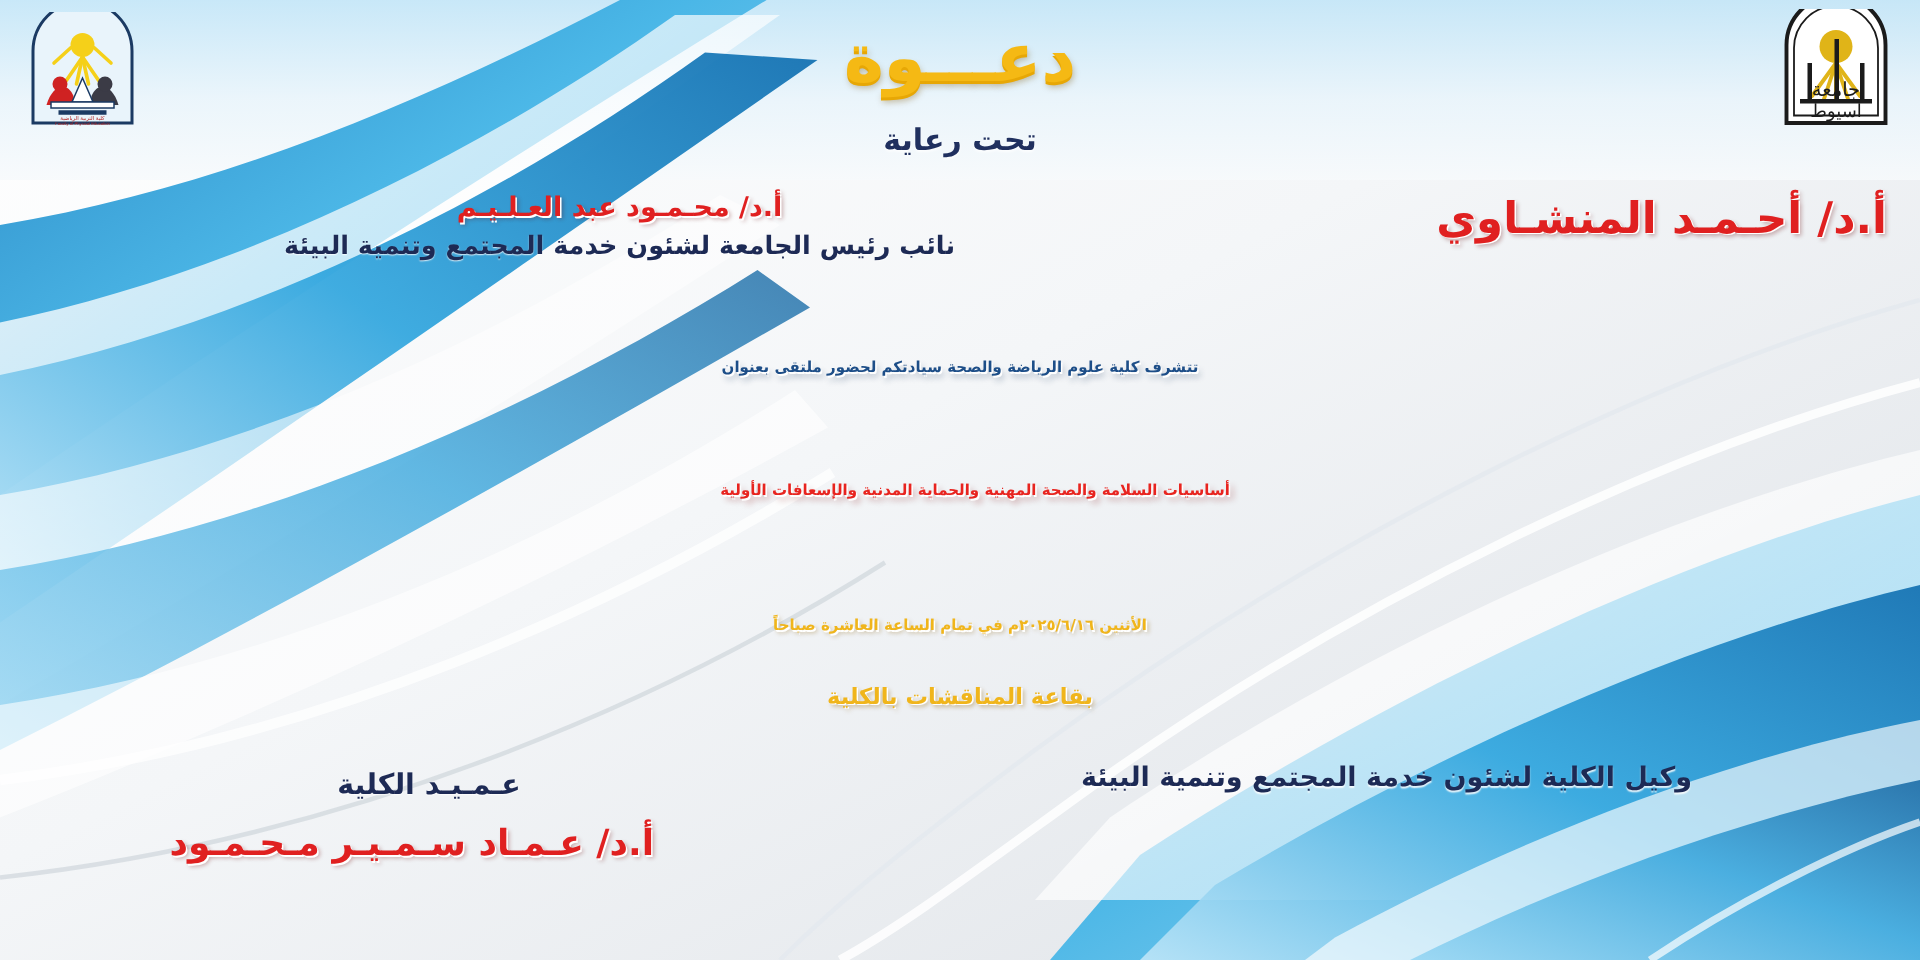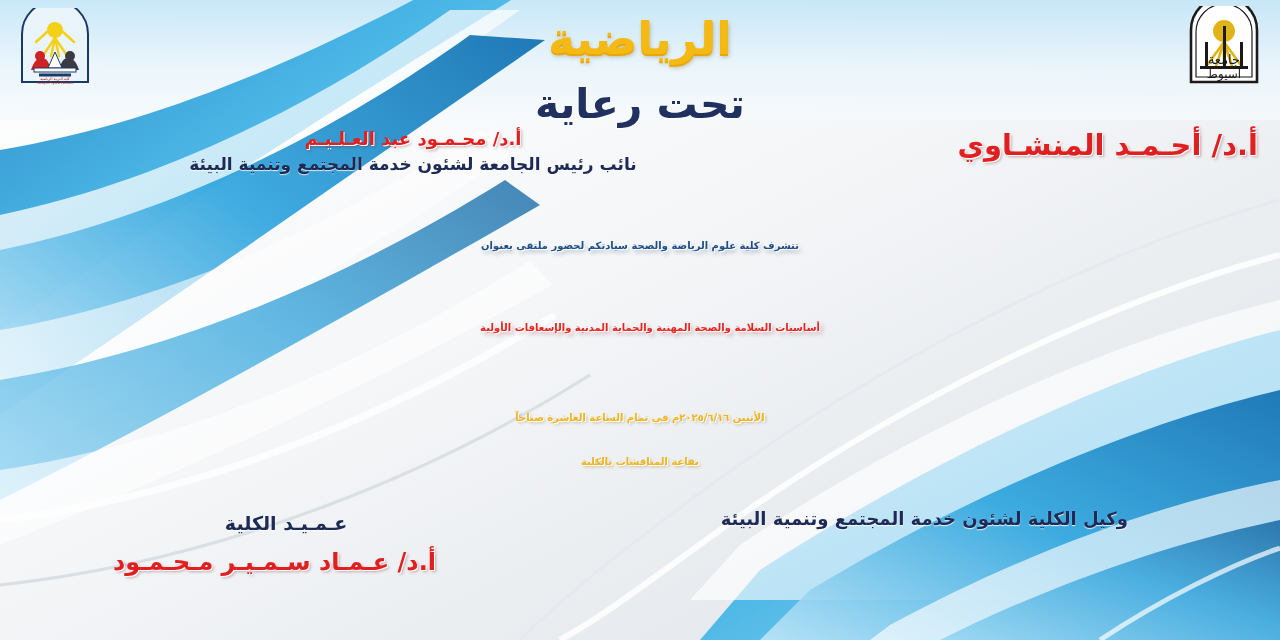--- a/index.html
+++ b/index.html
@@ -28,21 +28,21 @@
 
   .title-dawa{
     left:0;right:0;top:14px;
     font-size:45px;font-weight:bold;
     color:#f5b914;
     letter-spacing:14px;
     text-shadow:0 2px 0 #e7a705, 1px 3px 4px rgba(120,80,0,.35);
   }
   .under-patronage{
     left:0;right:0;top:82px;
-    font-size:41px;font-weight:bold;
+    font-size:20px;font-weight:bold;
     color:#20305f;
     text-shadow:0 1px 2px rgba(255,255,255,.85);
   }
 
   .patron{position:absolute;text-align:center;white-space:nowrap;}
   .patron .name{
     font-size:28px;font-weight:bold;color:#e02020;
     letter-spacing:1px;
     text-shadow:1px 1px 0 #ffffff, 2px 2px 3px rgba(100,0,0,.30);
   }
@@ -206,40 +206,40 @@
       </g>
       <rect x="37" y="20" width="3" height="42" fill="#1b1b1b"></rect>
       <rect x="19" y="36" width="3" height="26" fill="#1b1b1b"></rect>
       <rect x="54" y="36" width="3" height="26" fill="#1b1b1b"></rect>
       <rect x="14" y="60" width="48" height="3" fill="#1b1b1b"></rect>
       <text x="38" y="58" font-size="13" fill="#1b1b1b" text-anchor="middle" font-family="'DejaVu Sans',sans-serif">جامعة</text>
       <text x="38" y="72" font-size="12" fill="#1b1b1b" text-anchor="middle" font-family="'DejaVu Sans',sans-serif">أسيوط</text>
     </svg>
   </div>
 
-  <div class="t title-dawa">الرياضية</div>
+  <div class="t title-dawa">دعـــوة</div>
   <div class="t under-patronage">تحت رعاية</div>
 
   <div class="patron p-right">
     <div class="name">أ.د/ أحـمـد المنشـاوي</div>
   </div>
 
   <div class="patron p-left">
     <div class="name">أ.د/ محـمـود عبد العـلـيـم</div>
     <div class="role">نائب رئيس الجامعة لشئون خدمة المجتمع وتنمية البيئة</div>
   </div>
 
   <div class="t body-line" style="font-size: 10px;">تتشرف كلية علوم الرياضة والصحة سيادتكم لحضور ملتقى بعنوان</div>
 
   <div class="t event-title">
     <span class="ln ln1" style="font-size: 10px; padding-left: 20px;">أساسيات السلامة والصحة المهنية والحماية المدنية والإسعافات الأولية</span>
   </div>
 
   <div class="t datetime" style="font-size: 10px;">الأثنين ٢٠٢٥/٦/١٦م في تمام الساعة العاشرة صباحاً</div>
-  <div class="t venue" style="font-size: 10px;">بقاعة المناقشات بالكلية</div>
+  <div class="t venue" style="font-size: 15px;">بقاعة المناقشات بالكلية</div>
 
   <div class="sign sign-right">
     <div class="role">وكيل الكلية لشئون خدمة المجتمع وتنمية البيئة</div>
   </div>
 
   <div class="sign sign-left">
     <div class="role">عـمـيـد الكلية</div>
     <div class="name">أ.د/ عـمـاد سـمـيـر مـحـمـود</div>
   </div>
 

